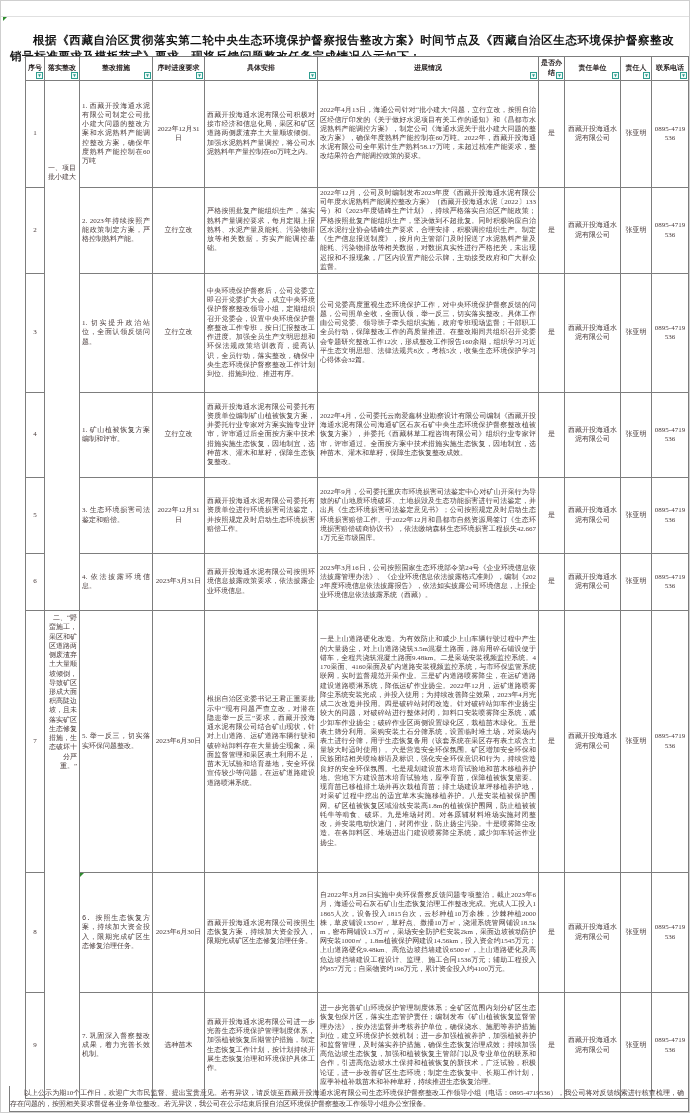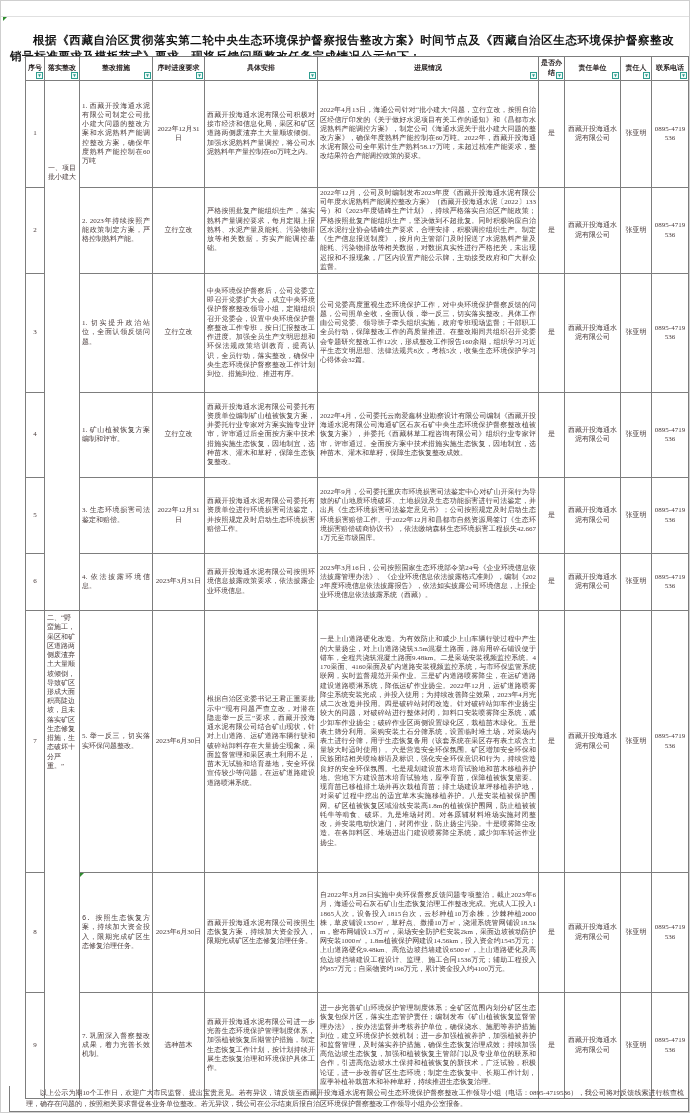--- a/index.html
+++ b/index.html
@@ -9,24 +9,24 @@
   .topline { position:absolute; top:15px; left:0; width:690px; border-top:1px solid #e0e0e0; }
   .gm-abs { position:absolute; width:0; height:0; border-top:4px solid #2e8b2e; border-right:4px solid transparent; }
   .intro { position:absolute; top:19px; left:9px; width:674px; font-size:11.5px; line-height:1.42; color:#141414; text-indent:2em; letter-spacing:0.6px; font-weight:600; }
   table.main { position:absolute; top:55px; left:24px; width:680px; border-collapse:collapse; table-layout:fixed; }
   td, th { border:1px solid #7d7d7d; padding:1px 2px; font-size:7px; line-height:1.32; color:#493b3b; word-break:break-all; vertical-align:middle; overflow:hidden; }
   th { font-weight:bold; color:#2b2424; text-align:center; position:relative; padding:1px 1px; background:#ffffff; }
   .flt { position:absolute; right:1px; bottom:1px; width:7px; height:7px; border:1px solid #2f9d8f; background:#f2fbf9; color:#2f9d8f; font-size:5px; line-height:5px; text-align:center; }
   .tc { text-align:center; }
   .tj { text-align:justify; }
   .grp1 { vertical-align:top; padding-top:83px; text-align:center; font-size:7px; }
-  .grp2 { vertical-align:top; padding-top:3px; text-align:left; font-size:7px; }
+  .grp2 { vertical-align:top; padding-top:3px; text-align:right; font-size:7px; }
   .gm { position:relative;font-family:Liberation Mono, monospace; }
   .gm::before { content:""; position:absolute; top:0; left:0; width:0; height:0; border-top:4px solid #2e8b2e; border-right:4px solid transparent; }
-  .footer { position:absolute; top:1085px; left:8px; width:680px; height:26px; border:1px solid #7d7d7d; border-top:none; padding:2px 4px 0 16px; font-size:7px; line-height:1.55; color:#493b3b; text-indent:2em; text-align:justify; }
+  .footer { position:absolute; top:1085px; left:8px; width:680px; height:26px; border:1px solid #7d7d7d; border-top:none; padding:2px 4px 0 0; font-size:7px; line-height:1.55; color:#493b3b; text-indent:2em; text-align:justify; }
 </style>
 </head>
 <body>
 
 <div class="page">
   <div class="topline"></div>
   <div class="gm-abs" style="top:16px; left:2px;"></div>
 
   <p class="intro">根据《西藏自治区贯彻落实第二轮中央生态环境保护督察报告整改方案》时间节点及《西藏自治区生态环境保护督察整改销号标准要求及模板范式》要求，现将反馈问题整改任务完成情况公示如下：</p>
 

